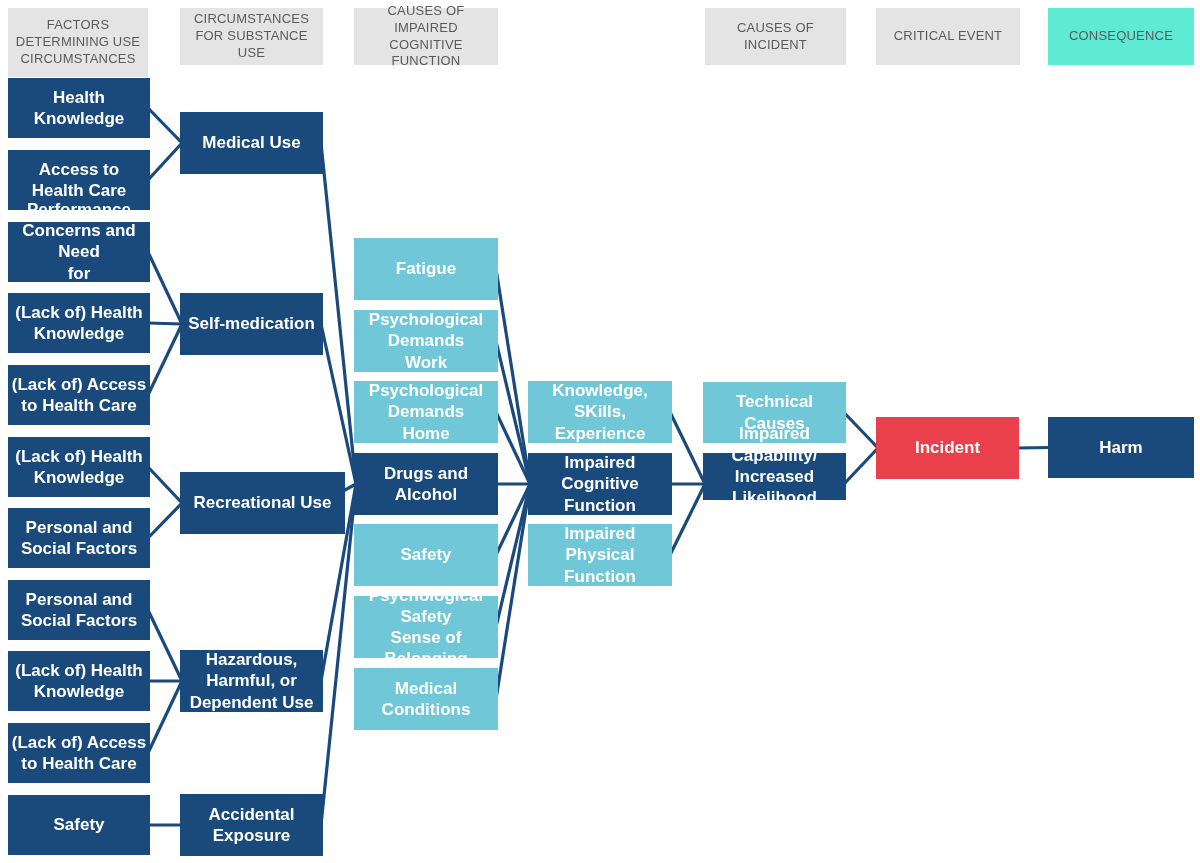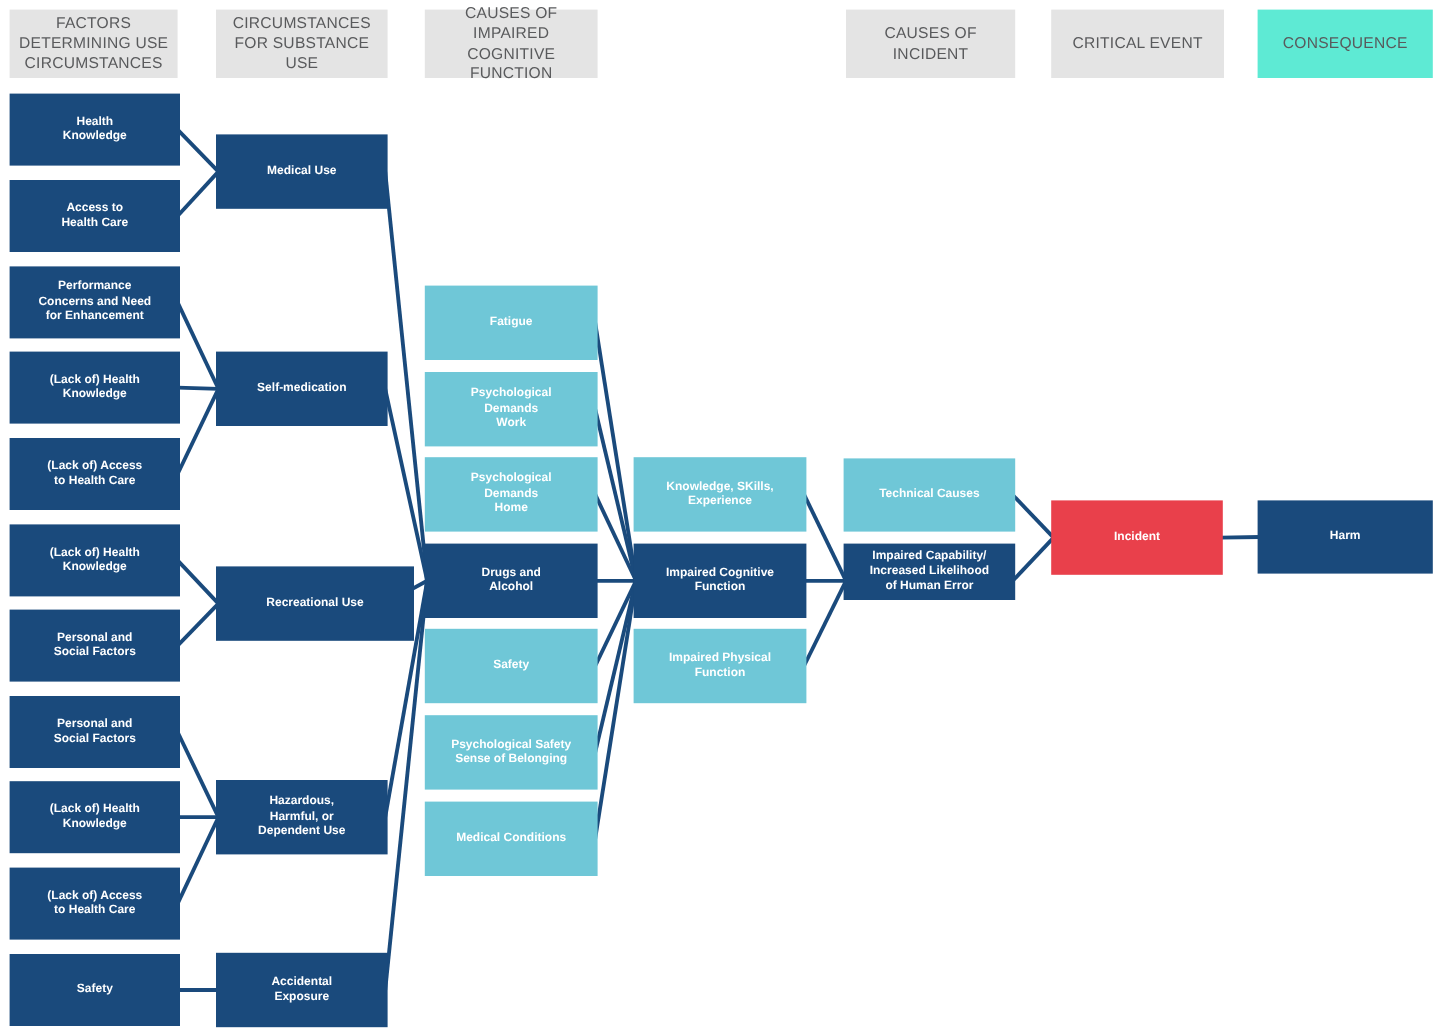--- a/index.html
+++ b/index.html
@@ -39,21 +39,21 @@
     padding: 2px;
   }
   .node {
     position: absolute;
     z-index: 2;
     display: flex;
     align-items: center;
     justify-content: center;
     text-align: center;
     white-space: pre-line;
-    font-size: 10px;
+    font-size: 17px;
     font-weight: 700;
     line-height: 1.25;
     color: #ffffff;
     box-sizing: border-box;
     padding: 2px;
   }
   .node.dark  { background: #1a4a7c; }
   .node.light { background: #6fc7d7; }
   .node.red   { background: #e9404b; }
 </style>
@@ -85,21 +85,21 @@
       <line x1="496" y1="555" x2="530" y2="484" stroke="#1a4a7c" stroke-width="3.2"></line>
       <line x1="496" y1="627" x2="530" y2="484" stroke="#1a4a7c" stroke-width="3.2"></line>
       <line x1="496" y1="699" x2="530" y2="484" stroke="#1a4a7c" stroke-width="3.2"></line>
       <line x1="670" y1="412" x2="705" y2="484" stroke="#1a4a7c" stroke-width="3.2"></line>
       <line x1="670" y1="484" x2="705" y2="484" stroke="#1a4a7c" stroke-width="3.2"></line>
       <line x1="670" y1="555" x2="705" y2="484" stroke="#1a4a7c" stroke-width="3.2"></line>
       <line x1="844" y1="412.5" x2="878" y2="448" stroke="#1a4a7c" stroke-width="3.2"></line>
       <line x1="844" y1="484" x2="878" y2="448" stroke="#1a4a7c" stroke-width="3.2"></line>
       <line x1="1017" y1="448" x2="1050" y2="447.5" stroke="#1a4a7c" stroke-width="3.2"></line>
     </svg>
-<div class="hdr" style="left: 8px; top: 8px; width: 140px; height: 57px; background: rgb(228, 228, 228); color: rgb(89, 90, 92);">FACTORS
+<div class="hdr" style="left: 8px; top: 8px; width: 140px; height: 69px; background: rgb(228, 228, 228); color: rgb(89, 90, 92);">FACTORS
 DETERMINING USE
 CIRCUMSTANCES</div>
     <div class="hdr" style="left: 180px; top: 8px; width: 143px; height: 57px; background: rgb(228, 228, 228); color: rgb(89, 90, 92);">CIRCUMSTANCES
 FOR SUBSTANCE
 USE</div>
     <div class="hdr" style="left: 354px; top: 8px; width: 144px; height: 57px; background: rgb(228, 228, 228); color: rgb(89, 90, 92);">CAUSES OF
 IMPAIRED COGNITIVE
 FUNCTION</div>
     <div class="hdr" style="left: 705px; top: 8px; width: 141px; height: 57px; background: rgb(228, 228, 228); color: rgb(89, 90, 92);">CAUSES OF
 INCIDENT</div>

